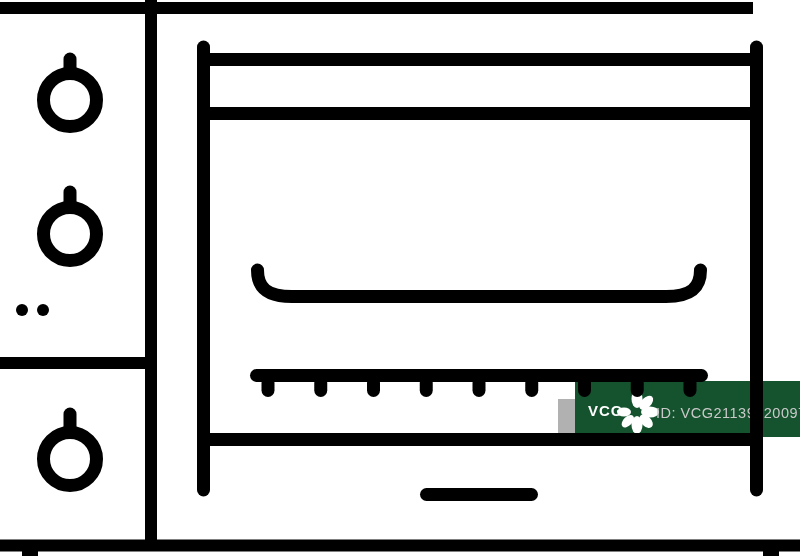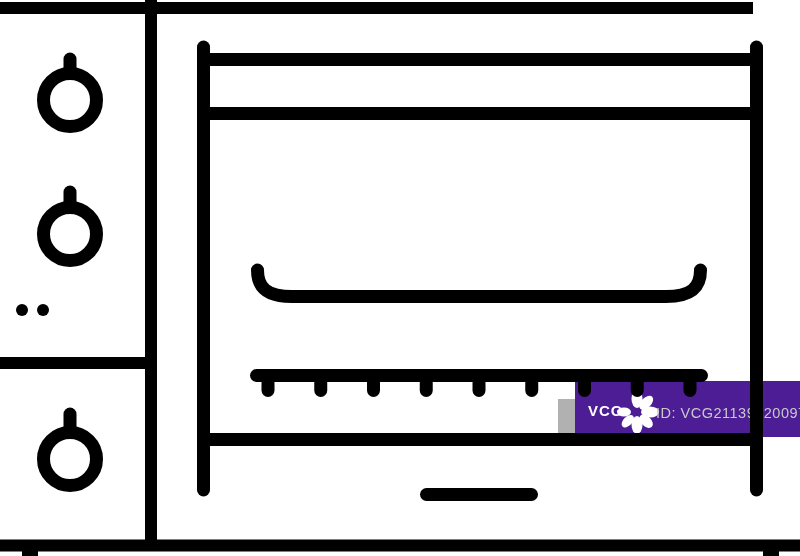--- a/index.html
+++ b/index.html
@@ -24,21 +24,21 @@
   }
   .thin { stroke-width: 12; }
   .round { stroke-linecap: round; }
   .butt { stroke-linecap: butt; }
   .fillblack { fill: #000000; stroke: none; }
   
   .wm-badge {
     position: absolute;
     left: 575px; top: 381px;
     width: 225px; height: 56px;
-    background: #4c1d95;
+    background: #14532d;
     z-index: 1;
   }
   .wm-tab {
     position: absolute;
     left: 558px; top: 399px;
     width: 17px; height: 38px;
     background: #b1b1b1;
     z-index: 1;
   }
   .wm-logo-text {

